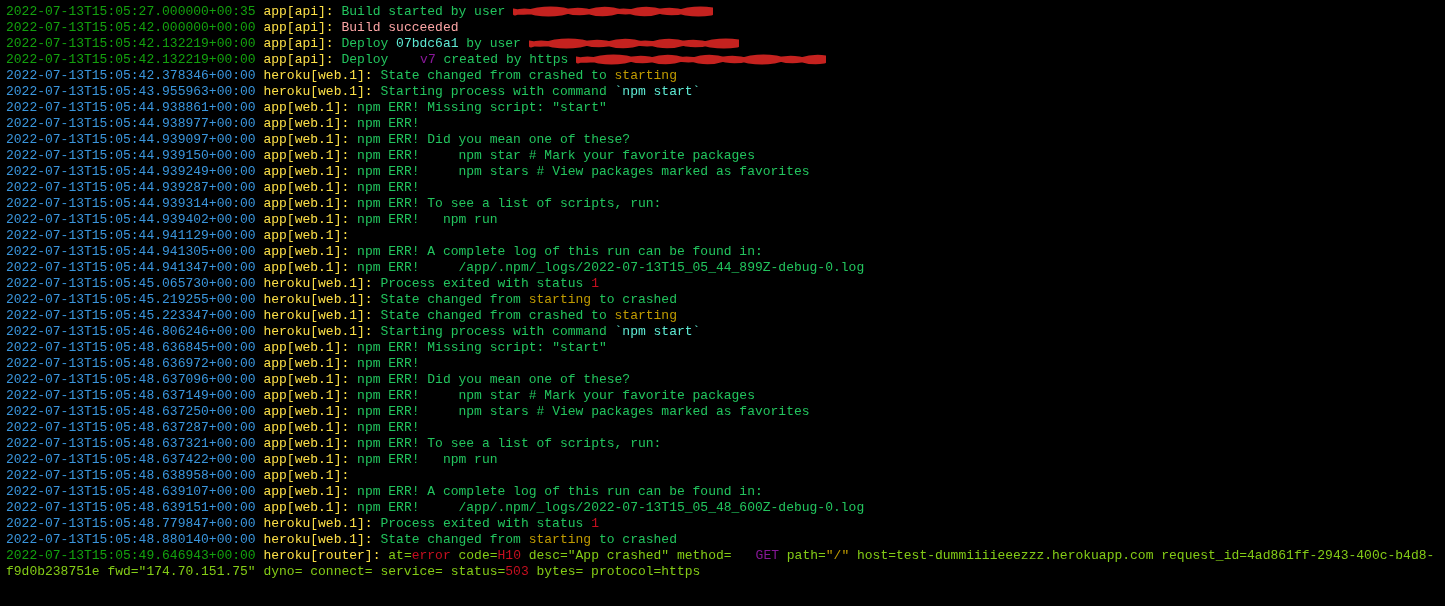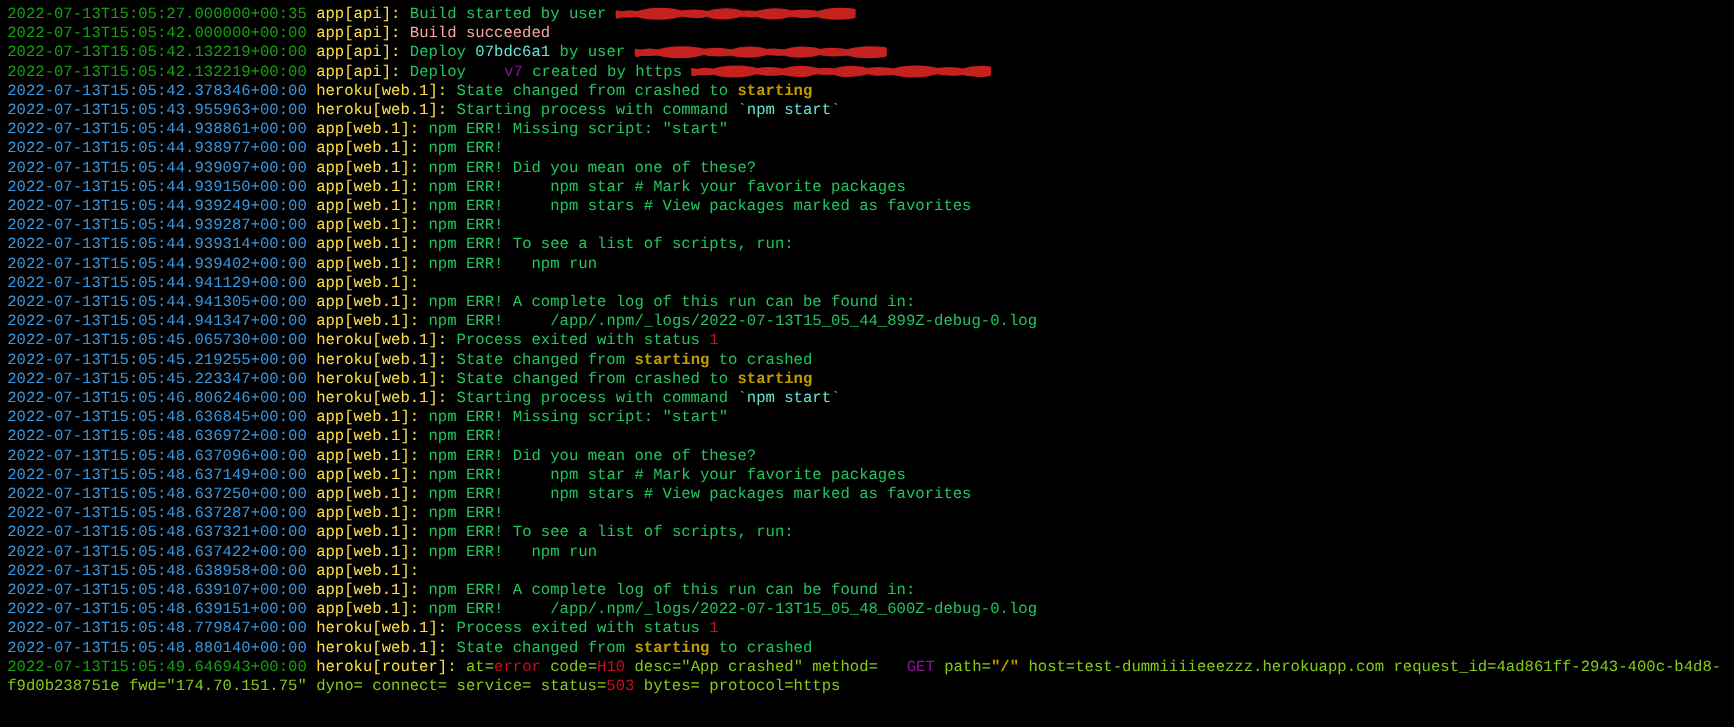--- a/index.html
+++ b/index.html
@@ -17,21 +17,21 @@
     white-space: pre;
     padding: 4px 6px;
     color: #d0d0d0;
   }
   .line { white-space: pre; }
   .ts-green { color: #13a10e; }
   .ts-teal  { color: #3a96dd; text-align: right; }
   .src      { color: #fde047; }
   .msg      { color: #22c55e; }
   .msg-green{ color: #fca5a5; }
-  .accent-yellow { color: #c19c00; font-weight: bold; }
+  .accent-yellow { color: #c19c00; }
   .accent-red    { color: #c50f1f; font-weight: normal; }
   .accent-cyan   { color: #5eead4; }
   .accent-purple { color: #881798; margin-left: 24px; }
   .dim-grey      { color: #84cc16; }
 
   .redact {
     display: inline-block;
     vertical-align: middle;
     position: relative;
     top: -1px;

